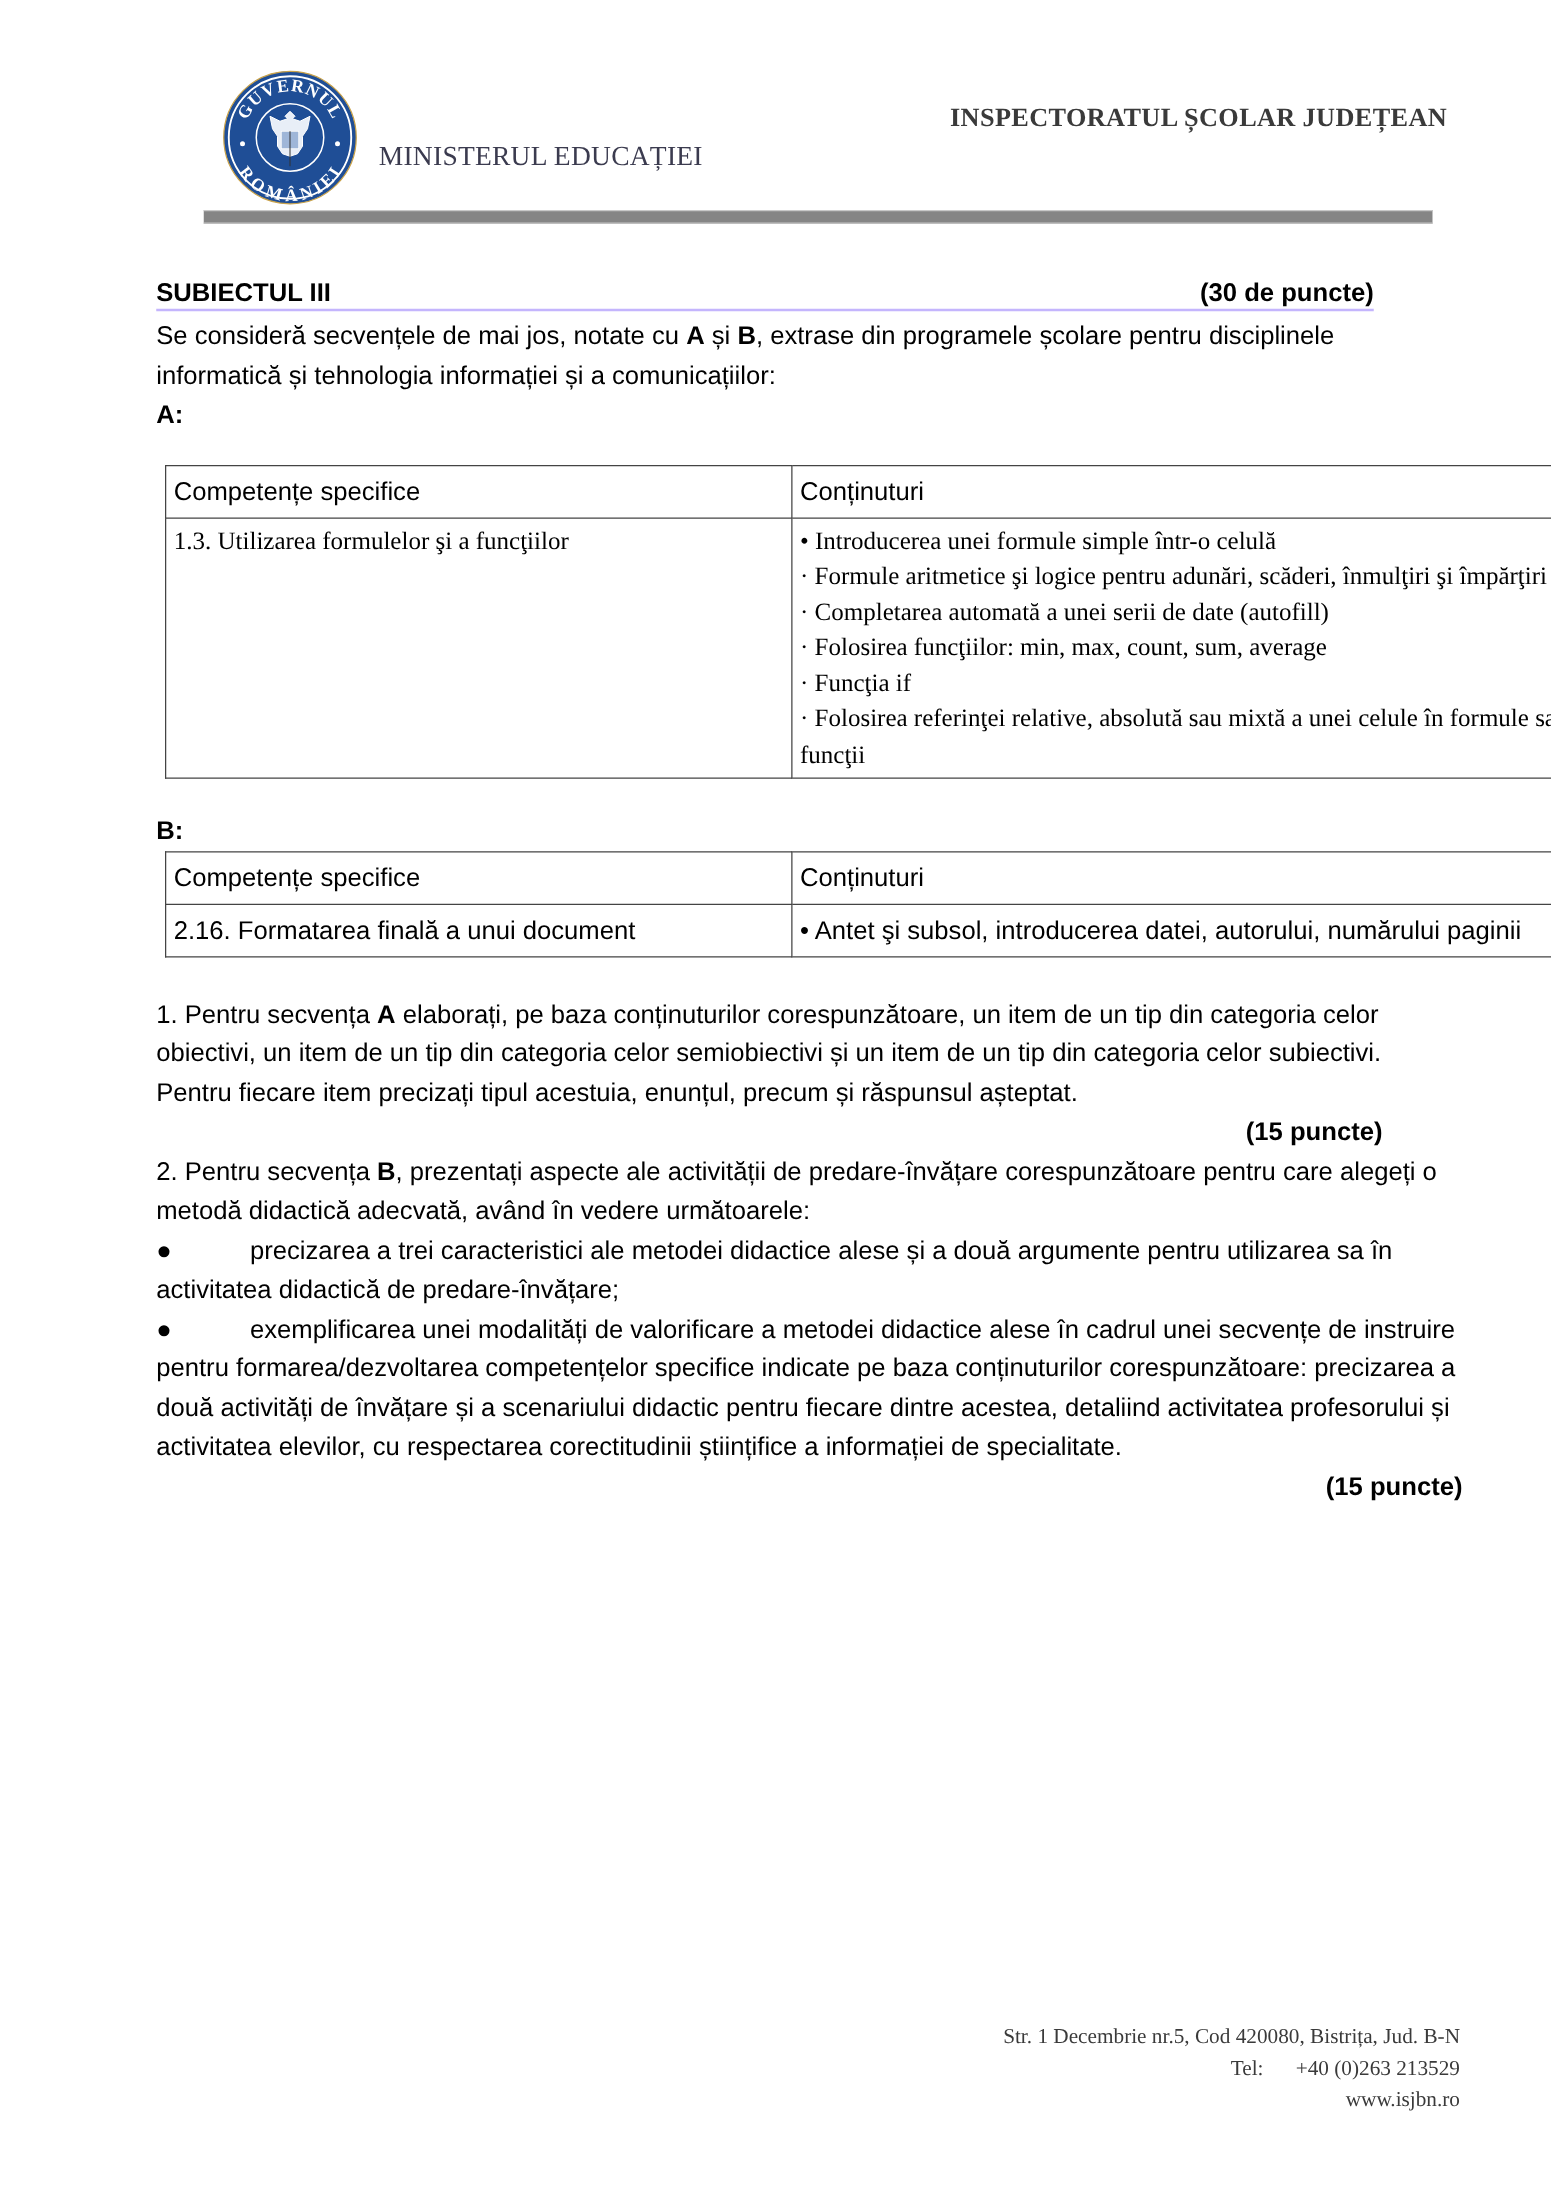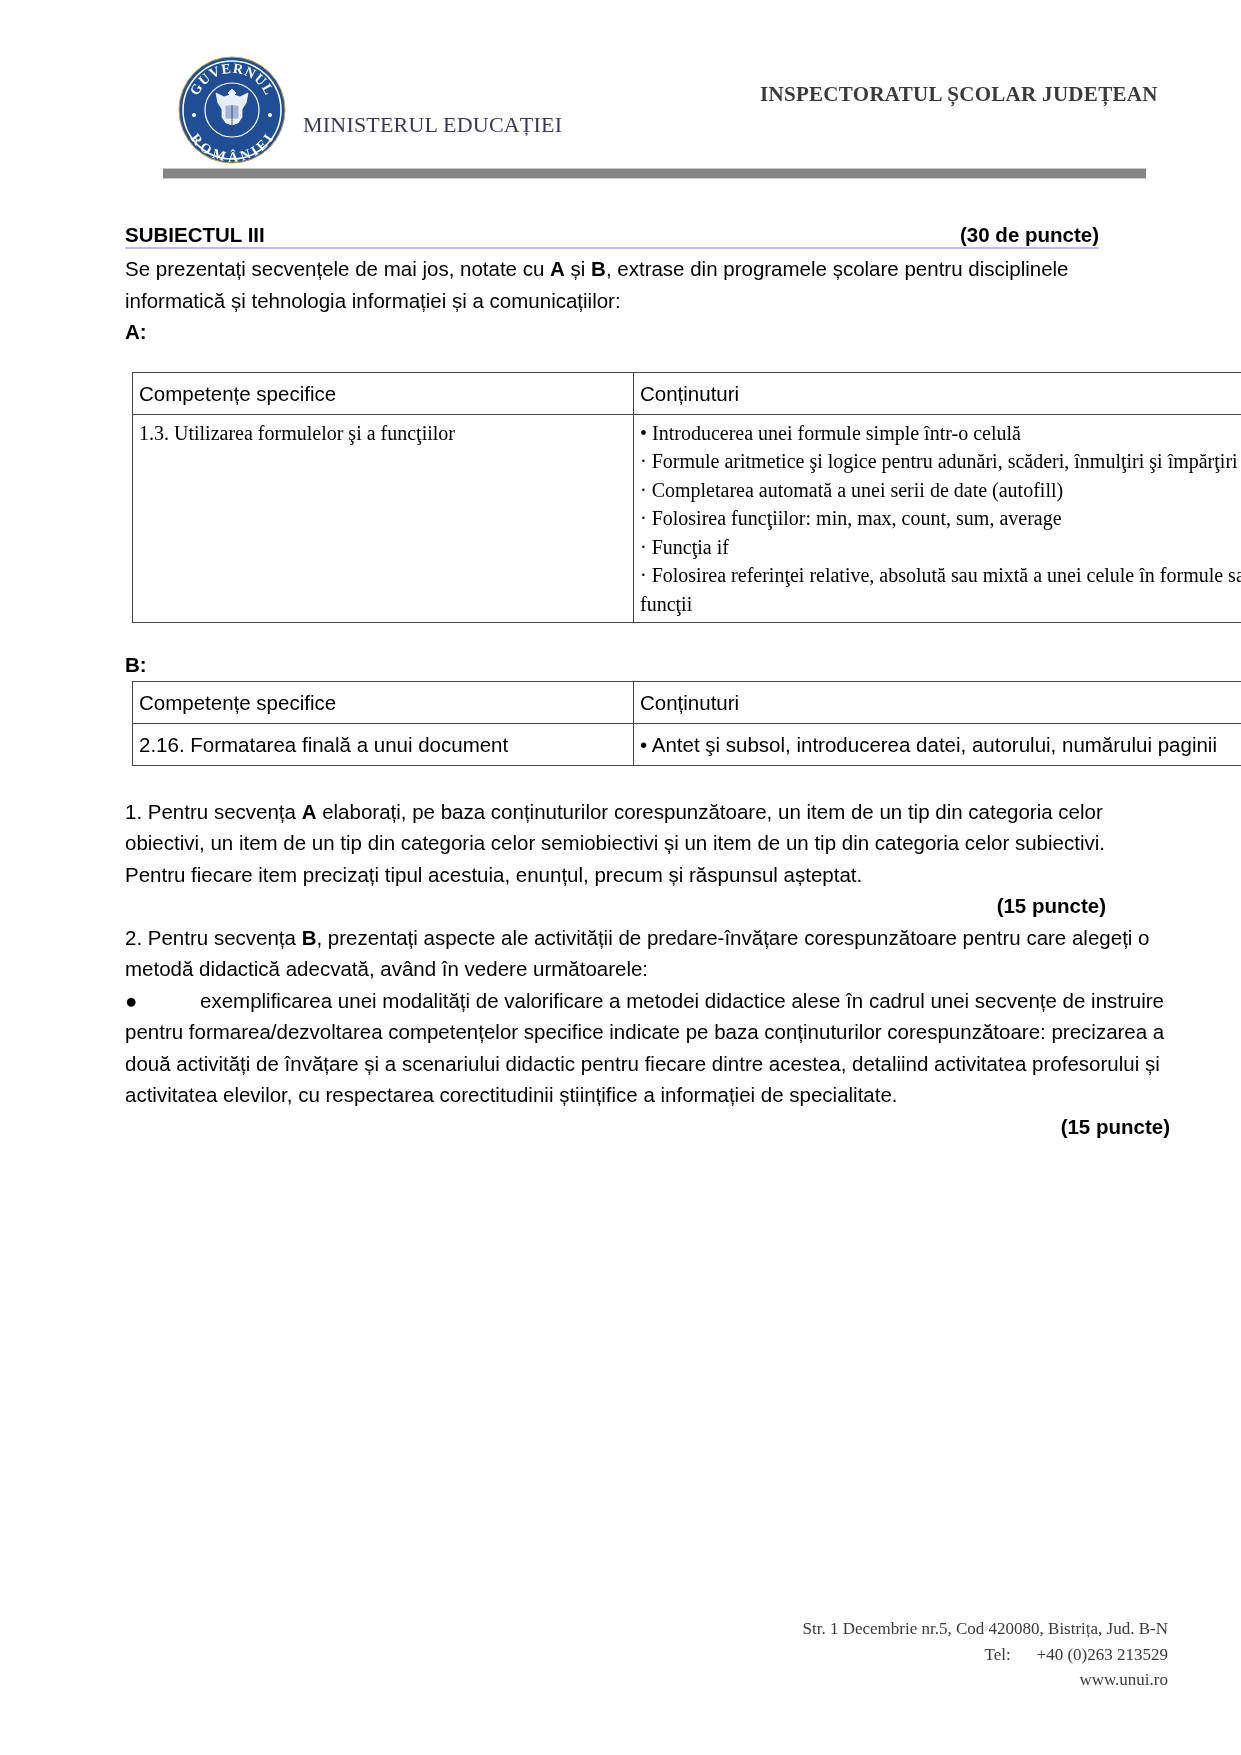--- a/index.html
+++ b/index.html
@@ -70,21 +70,21 @@
 </div>
 
 <div class="content sans">
 
   <div class="subject-line">
     <span>SUBIECTUL III</span>
     <span>(30 de puncte)</span>
   </div>
 
   <p style="margin-top:4px;">
-    <span>Se prezentați secvențele de mai jos, notate cu </span><b>A</b><span> și </span><b>B</b><span>, extrase din programele școlare pentru disciplinele informatică și tehnologia informației și a comunicațiilor:</span>
+    <span>Se consideră secvențele de mai jos, notate cu </span><b>A</b><span> și </span><b>B</b><span>, extrase din programele școlare pentru disciplinele informatică și tehnologia informației și a comunicațiilor:</span>
   </p>
 
   <p class="label-bold">A:</p>
 
   <table class="prog" style="margin-top:24px;">
     <tbody>
         <tr>
       <td class="c1 hdr-cell">Competențe specifice</td>
       <td class="hdr-cell">Conținuturi</td>
     </tr>
@@ -120,22 +120,25 @@
 
   <p style="margin-top:30px;">
     <span>1. Pentru secvența </span><b>A</b><span> elaborați, pe baza conținuturilor corespunzătoare, un item de un tip din categoria celor obiectivi, un item de un tip din categoria celor semiobiectivi și un item de un tip din categoria celor subiectivi. Pentru fiecare item precizați tipul acestuia, enunțul, precum și răspunsul așteptat.</span>
   </p>
   <p class="points-right" style="padding-right:64px;">(15 puncte)</p>
 
   <p>
     <span>2. Pentru secvența </span><b>B</b><span>, prezentați aspecte ale activității de predare-învățare corespunzătoare pentru care alegeți o metodă didactică adecvată, având în vedere următoarele:</span>
   </p>
   <p class="bullet-row">
+    <span class="dot">●</span><span>precizarea a trei caracteristici ale metodei didactice alese și a două argumente pentru utilizarea sa în activitatea didactică de predare-învățare;</span>
+  </p>
+  <p class="bullet-row">
     <span class="dot">●</span><span>exemplificarea unei modalități de valorificare a metodei didactice alese în cadrul unei secvențe de instruire pentru formarea/dezvoltarea competențelor specifice indicate pe baza conținuturilor corespunzătoare: precizarea a două activități de învățare și a scenariului didactic pentru fiecare dintre acestea, detaliind activitatea profesorului și activitatea elevilor, cu respectarea corectitudinii științifice a informației de specialitate.</span>
   </p>
   <p class="points-right">(15 puncte)</p>
 </div>
 
 <div class="footer serif">
   <div>Str. 1 Decembrie nr.5, Cod 420080, Bistrița, Jud. B-N</div>
   <div><span class="lab">Tel:</span><span>+40 (0)263 213529</span></div>
-  <div>www.unui.ro</div>
+  <div>www.isjbn.ro</div>
 </div>
 
 </body></html>

